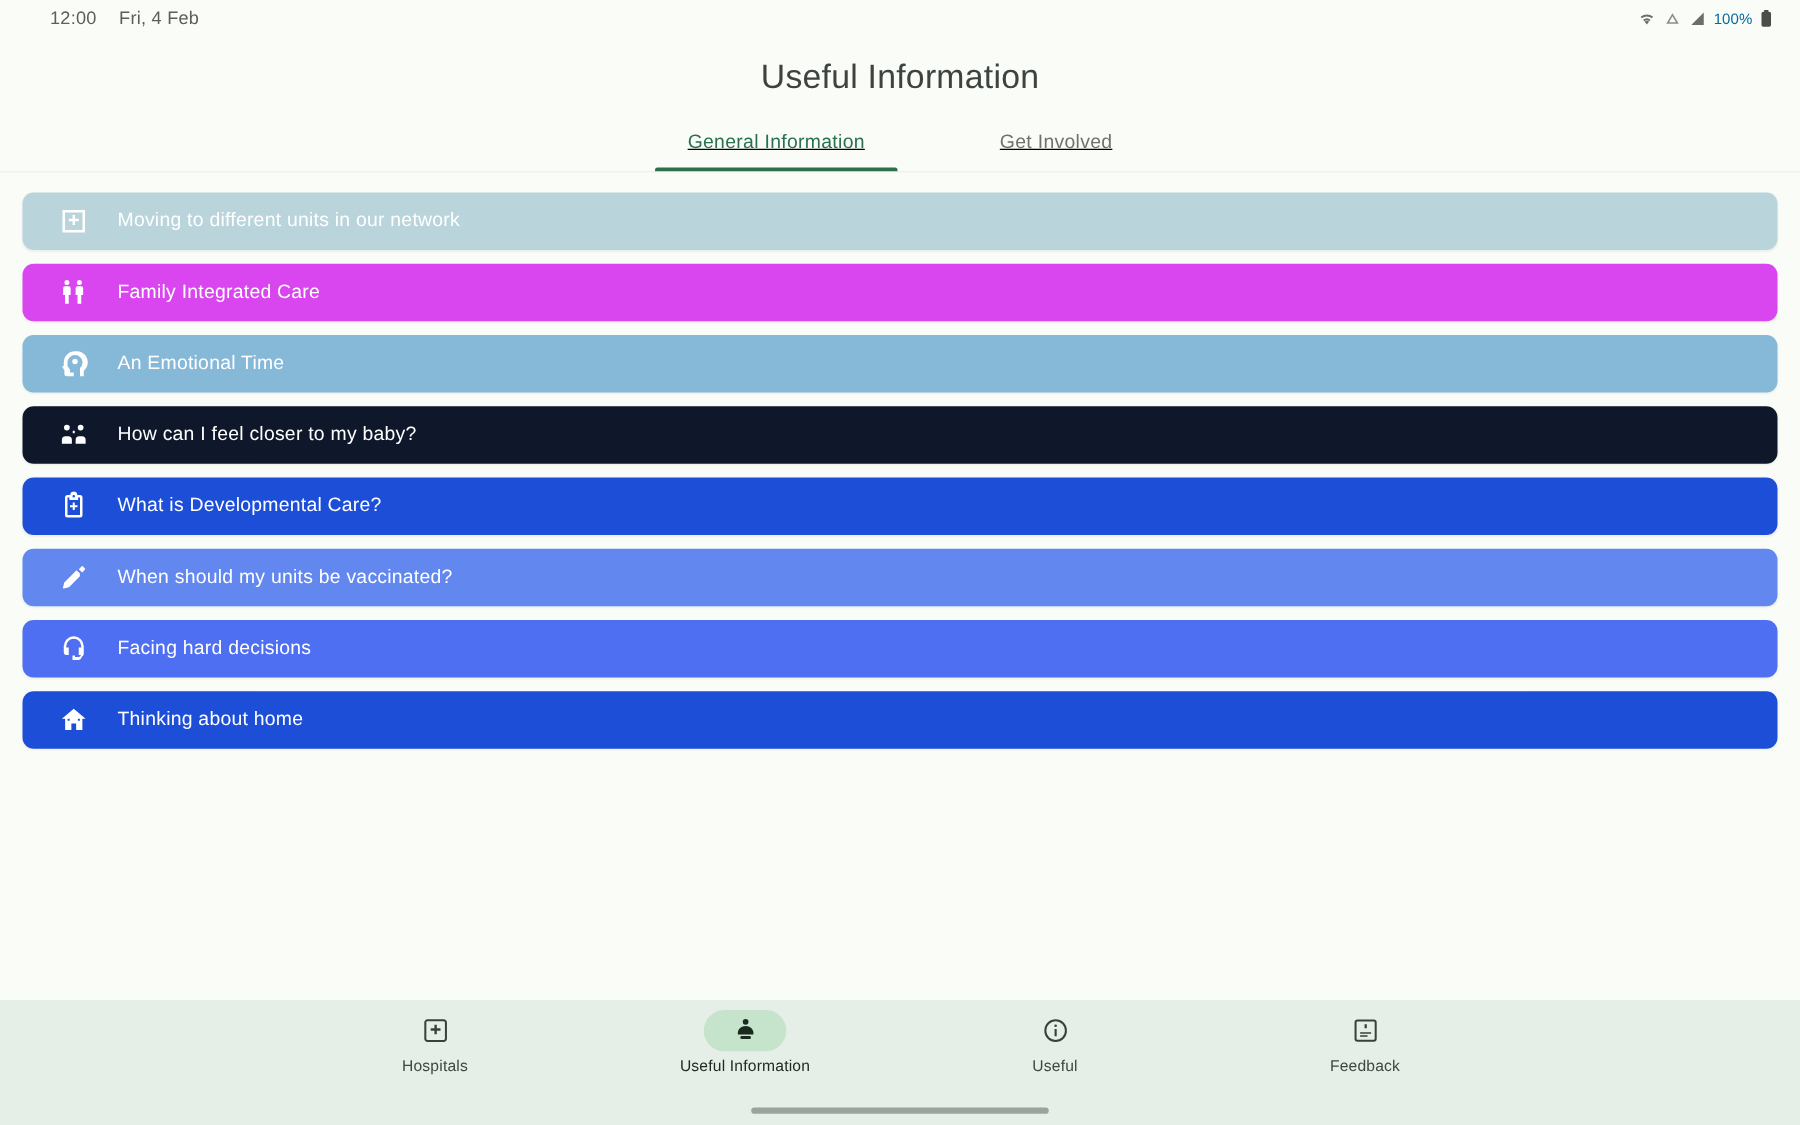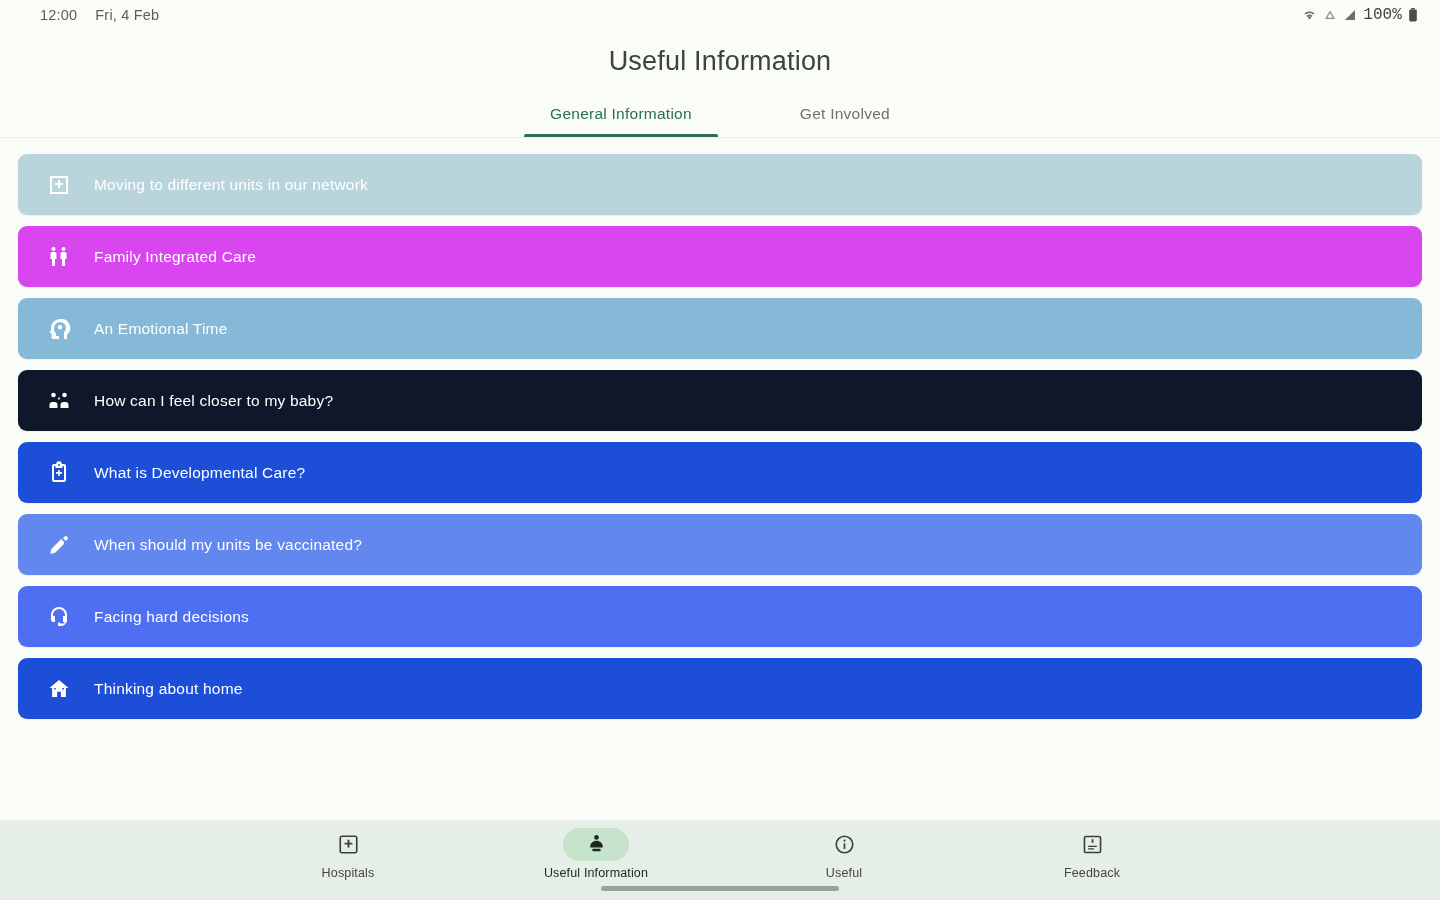--- a/index.html
+++ b/index.html
@@ -29,21 +29,21 @@
     align-items: center;
     justify-content: space-between;
     padding: 0 22px 0 40px;
     font-size: 14.5px;
     color: #5b5f5c;
     letter-spacing: .2px;
   }
   .status-left { display: flex; align-items: center; gap: 18px; }
   .status-right { display: flex; align-items: center; gap: 6px; }
   .status-right svg { display: block; }
-  .battery-text { font-size: 16px; color: #404040; letter-spacing: .1px; font-family: Liberation Mono, monospace; }
+  .battery-text { font-size: 12px; color: #0369a1; letter-spacing: .1px; }
 
   
   .header {
     flex: 0 0 auto;
     background: #fafcf8;
     padding-top: 16px;
     border-bottom: 1px solid #ecefe9;
   }
   .page-title {
     text-align: center;
@@ -51,20 +51,21 @@
     font-weight: 400;
     color: #3d4340;
     letter-spacing: .2px;
     padding-bottom: 22px;
   }
   .tabs {
     display: flex;
     justify-content: center;
     gap: 56px;
     padding-bottom: 0;
+    text-decoration: underline;
   }
   .tab {
     position: relative;
     padding: 6px 26px 14px 26px;
     font-size: 15.5px;
     letter-spacing: .25px;
     color: #6d726e;
     cursor: pointer;
     background: none;
     border: none;
@@ -80,21 +81,21 @@
     border-radius: 2px 2px 0 0;
   }
 
   
   .list {
     flex: 1 1 auto;
     padding: 16px 18px 0 18px;
     overflow: hidden;
   }
   .card {
-    height: 61px;
+    height: 46px;
     margin-bottom: 11px;
     border-radius: 9px;
     display: flex;
     align-items: center;
     padding-left: 28px;
     gap: 22px;
     cursor: pointer;
     box-shadow: 0 1px 2px rgba(0,0,0,.06);
   }
   .card-icon {
@@ -111,21 +112,21 @@
     font-size: 15.5px;
     color: #ffffff;
     letter-spacing: .2px;
     font-weight: 400;
   }
 
   
   .bottom-nav {
     position: absolute;
     left: 0; right: 0; bottom: 0;
-    height: 80px;
+    height: 100px;
     background: #e6efe7;
     display: flex;
     align-items: flex-start;
     justify-content: center;
     gap: 128px;
     padding-top: 8px;
   }
   .nav-item {
     width: 120px;
     display: flex;

